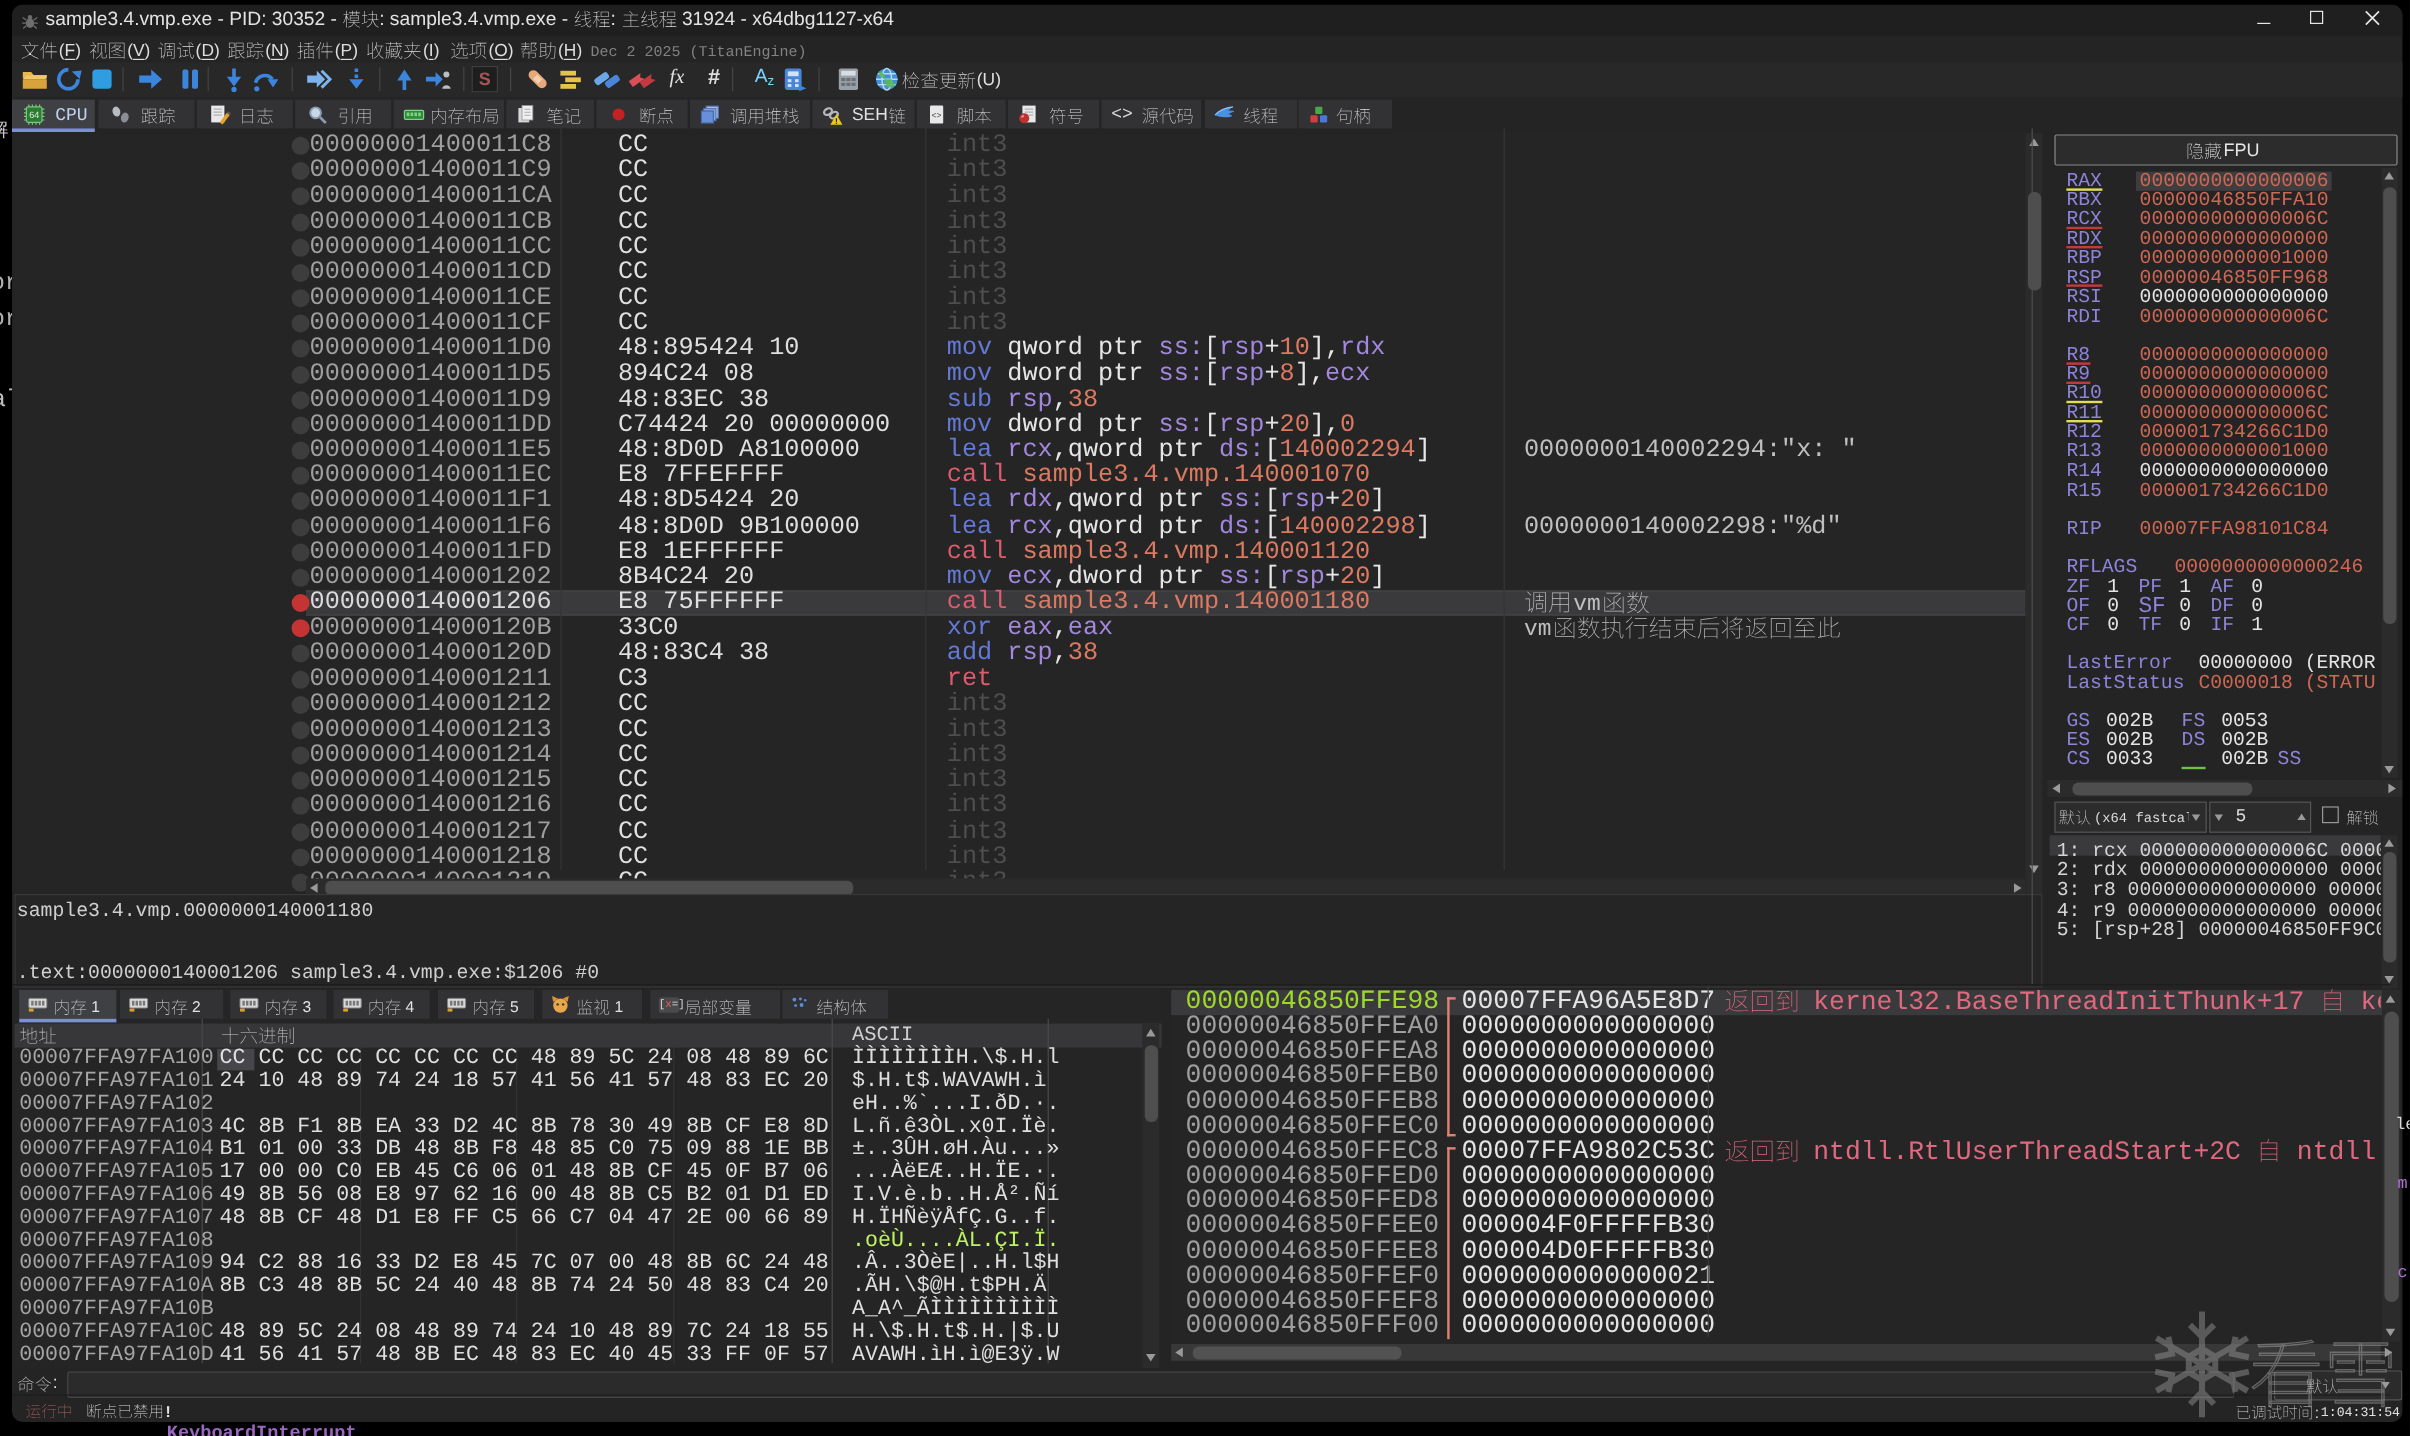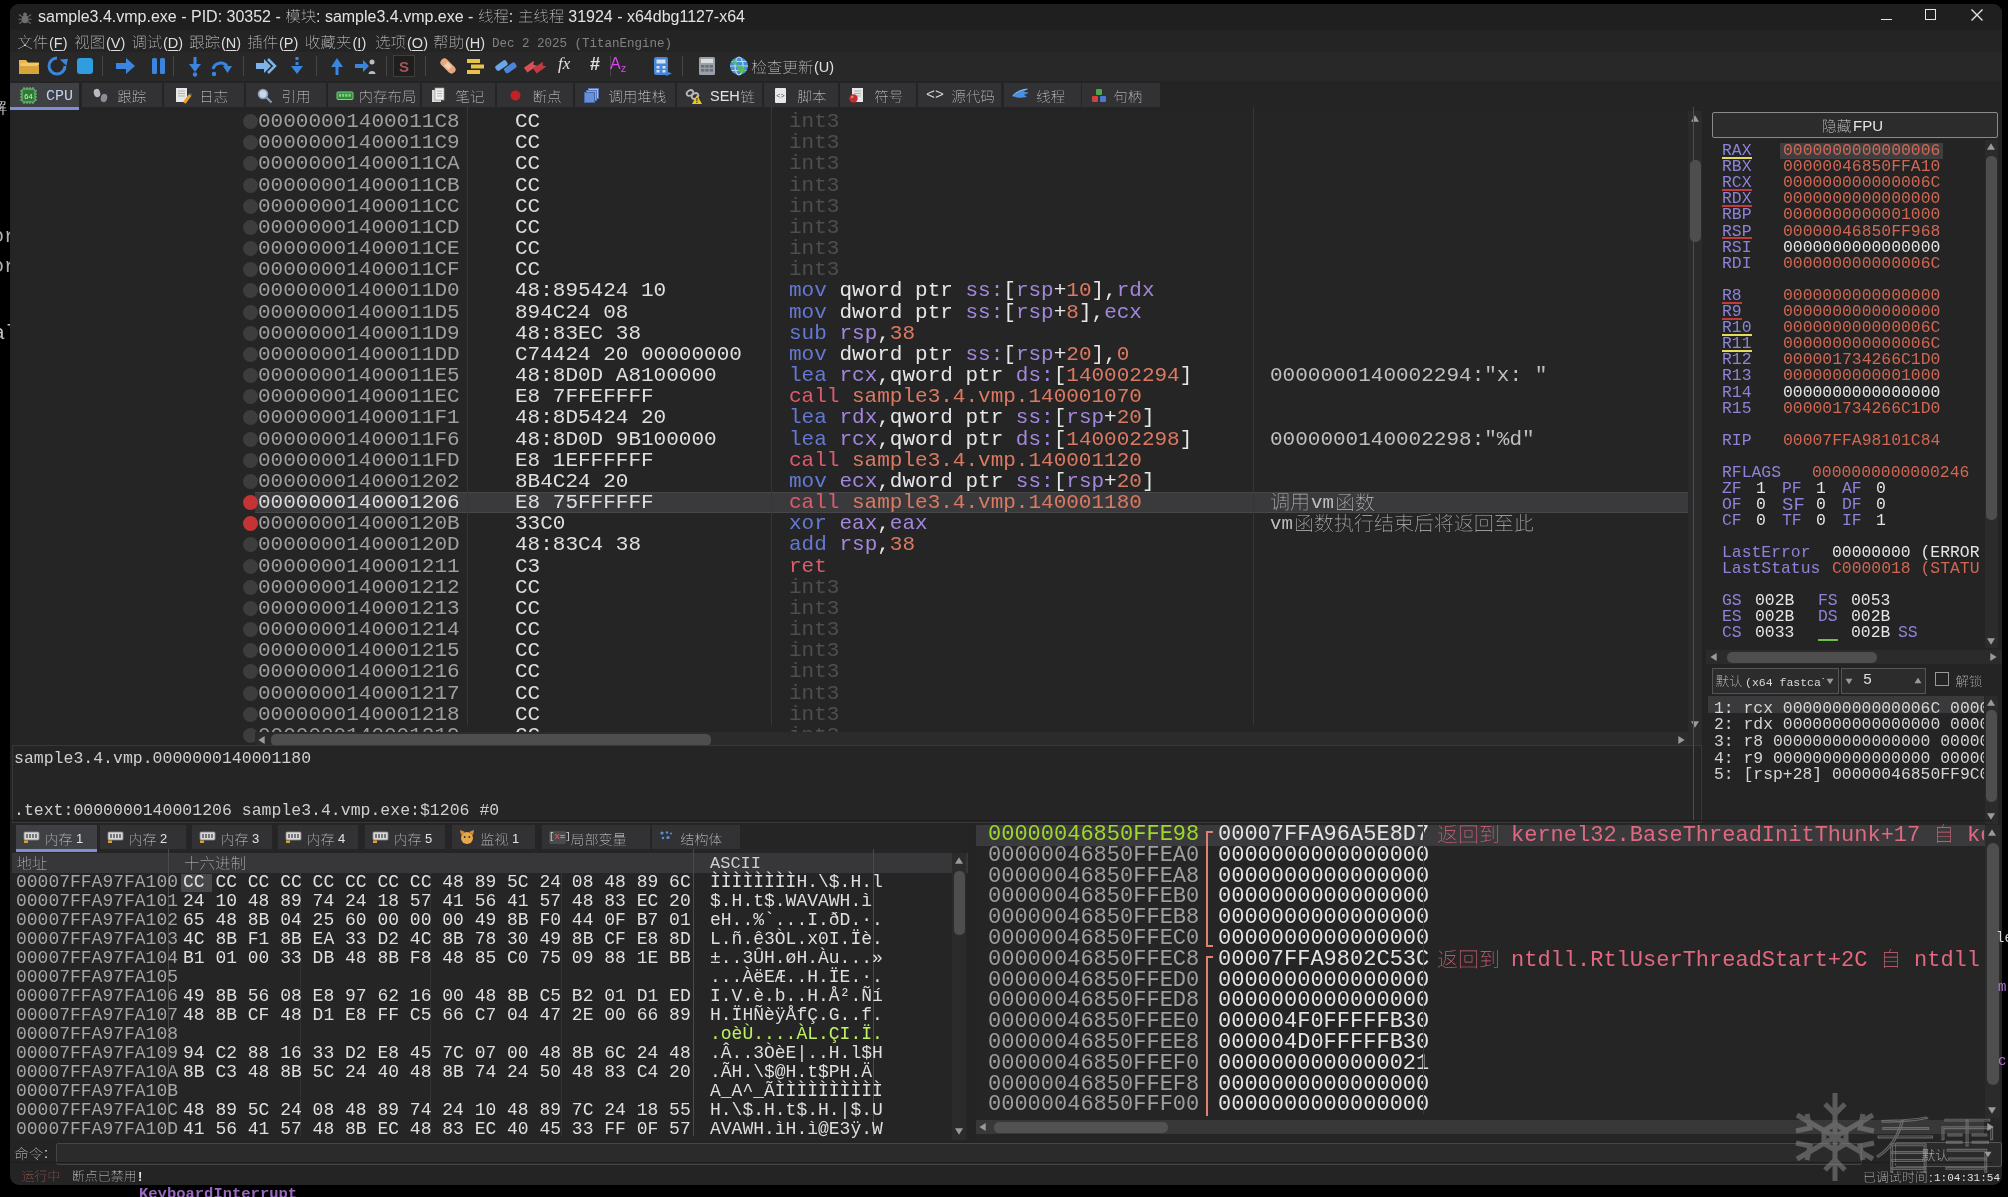--- a/index.html
+++ b/index.html
@@ -158,21 +158,21 @@
     </svg>
     <svg style="position:absolute;left:514px;top:51px" width="22" height="22" viewBox="0 0 22 22">
       <g transform="rotate(-35 11 11)">
         <path d="M1 6 h12 l-2.5 3 2.5 3 h-12z" fill="#d85055"></path>
         <path d="M8 12 h12 l-2.5 3 2.5 3 h-12z" fill="#c03a40"></path>
       </g>
     </svg>
     <div style="position:absolute;left:548px;top:50px;font:italic 17px 'Liberation Serif';color:#e0e0e0">fx</div>
     <div style="position:absolute;left:580.0px;top:50.0px;font:18px 'Liberation Sans',sans-serif;line-height:20px;color:#e0e0e0;white-space:pre;font-weight:bold;">#</div>
     <div style="position:absolute;left:600.0px;top:52.0px;width:1.0px;height:20.0px;background:#454545"></div>
-    <div style="position:absolute;left:600px;top:51px;font:16px 'Liberation Sans';color:#d946ef">A<span style="font-size:11px;vertical-align:-3px">z</span></div>
+    <div style="position:absolute;left:619px;top:51px;font:16px 'Liberation Sans';color:#7dd3fc">A<span style="font-size:11px;vertical-align:-3px">z</span></div>
     <svg style="position:absolute;left:640px;top:51px" width="22" height="22" viewBox="0 0 22 22">
       <rect x="4" y="2" width="14" height="18" rx="2" fill="#4a86d8"></rect>
       <rect x="6.5" y="4.5" width="9" height="4" fill="#cfe2f8"></rect>
       <g fill="#cfe2f8">
         <rect x="6.5" y="11" width="3" height="2.5"></rect>
         <rect x="12.5" y="11" width="3" height="2.5"></rect>
         <rect x="6.5" y="15" width="3" height="2.5"></rect>
         <rect x="12.5" y="15" width="3" height="2.5"></rect>
       </g>
       <polygon points="16,16 22,18.5 16,21" fill="#3c85dd"></polygon>
@@ -805,29 +805,29 @@
     <div style="position:absolute;left:420.0px;top:866.0px;width:1.0px;height:266.0px;background:#333335"></div>
     <div style="position:absolute;left:550.5px;top:866.0px;width:1.0px;height:266.0px;background:#333335"></div>
     <div style="position:absolute;left:171.0px;top:870.0px;width:31.0px;height:18.0px;background:#47474b"></div>
     <div class="m" style="left:6.0px;top:869.0px;font-size:18px;line-height:19px"><span style="color:#a5a5a5">00007FFA97FA100</span></div>
     <div class="m" style="left:173.0px;top:869.0px;font-size:18px;line-height:19px"><span style="color:#dfdfdf">CC CC CC CC CC CC CC CC 48 89 5C 24 08 48 89 6C</span></div>
     <div class="m" style="left:700.0px;top:869.0px;font-size:18px;line-height:19px"><span style="color:#dfdfdf">ÌÌÌÌÌÌÌÌH.\$.H.l</span></div>
     <div class="m" style="left:6.0px;top:888.0px;font-size:18px;line-height:19px"><span style="color:#a5a5a5">00007FFA97FA101</span></div>
     <div class="m" style="left:173.0px;top:888.0px;font-size:18px;line-height:19px"><span style="color:#dfdfdf">24 10 48 89 74 24 18 57 41 56 41 57 48 83 EC 20</span></div>
     <div class="m" style="left:700.0px;top:888.0px;font-size:18px;line-height:19px"><span style="color:#dfdfdf">$.H.t$.WAVAWH.ì </span></div>
     <div class="m" style="left:6.0px;top:907.0px;font-size:18px;line-height:19px"><span style="color:#a5a5a5">00007FFA97FA102</span></div>
-    <div class="m" style="left:173.0px;top:907.0px;font-size:18px;line-height:19px"><span style="color:#dfdfdf">65 48 8B 04 25 60 00 00 00 49 8B F0 44 0F B7 01</span></div>
     <div class="m" style="left:700.0px;top:907.0px;font-size:18px;line-height:19px"><span style="color:#dfdfdf">eH..%`...I.ðD.·.</span></div>
     <div class="m" style="left:6.0px;top:926.0px;font-size:18px;line-height:19px"><span style="color:#a5a5a5">00007FFA97FA103</span></div>
     <div class="m" style="left:173.0px;top:926.0px;font-size:18px;line-height:19px"><span style="color:#dfdfdf">4C 8B F1 8B EA 33 D2 4C 8B 78 30 49 8B CF E8 8D</span></div>
     <div class="m" style="left:700.0px;top:926.0px;font-size:18px;line-height:19px"><span style="color:#dfdfdf">L.ñ.ê3ÒL.x0I.Ïè.</span></div>
     <div class="m" style="left:6.0px;top:945.0px;font-size:18px;line-height:19px"><span style="color:#a5a5a5">00007FFA97FA104</span></div>
     <div class="m" style="left:173.0px;top:945.0px;font-size:18px;line-height:19px"><span style="color:#dfdfdf">B1 01 00 33 DB 48 8B F8 48 85 C0 75 09 88 1E BB</span></div>
     <div class="m" style="left:700.0px;top:945.0px;font-size:18px;line-height:19px"><span style="color:#dfdfdf">±..3ÛH.øH.Àu...»</span></div>
     <div class="m" style="left:6.0px;top:964.0px;font-size:18px;line-height:19px"><span style="color:#a5a5a5">00007FFA97FA105</span></div>
+    <div class="m" style="left:173.0px;top:964.0px;font-size:18px;line-height:19px"><span style="color:#dfdfdf">17 00 00 C0 EB 45 C6 06 01 48 8B CF 45 0F B7 06</span></div>
     <div class="m" style="left:700.0px;top:964.0px;font-size:18px;line-height:19px"><span style="color:#dfdfdf">...ÀëEÆ..H.ÏE.·.</span></div>
     <div class="m" style="left:6.0px;top:983.0px;font-size:18px;line-height:19px"><span style="color:#a5a5a5">00007FFA97FA106</span></div>
     <div class="m" style="left:173.0px;top:983.0px;font-size:18px;line-height:19px"><span style="color:#dfdfdf">49 8B 56 08 E8 97 62 16 00 48 8B C5 B2 01 D1 ED</span></div>
     <div class="m" style="left:700.0px;top:983.0px;font-size:18px;line-height:19px"><span style="color:#dfdfdf">I.V.è.b..H.Å².Ñí</span></div>
     <div class="m" style="left:6.0px;top:1002.0px;font-size:18px;line-height:19px"><span style="color:#a5a5a5">00007FFA97FA107</span></div>
     <div class="m" style="left:173.0px;top:1002.0px;font-size:18px;line-height:19px"><span style="color:#dfdfdf">48 8B CF 48 D1 E8 FF C5 66 C7 04 47 2E 00 66 89</span></div>
     <div class="m" style="left:700.0px;top:1002.0px;font-size:18px;line-height:19px"><span style="color:#dfdfdf">H.ÏHÑèÿÅfÇ.G..f.</span></div>
     <div class="m" style="left:6.0px;top:1021.0px;font-size:18px;line-height:19px"><span style="color:#a5a5a5">00007FFA97FA108</span></div>
     <div class="m" style="left:700.0px;top:1021.0px;font-size:18px;line-height:19px"><span style="color:#bef264">.oèÙ....ÀL.ÇI.Ï.</span></div>
     <div class="m" style="left:6.0px;top:1040.0px;font-size:18px;line-height:19px"><span style="color:#a5a5a5">00007FFA97FA109</span></div>

